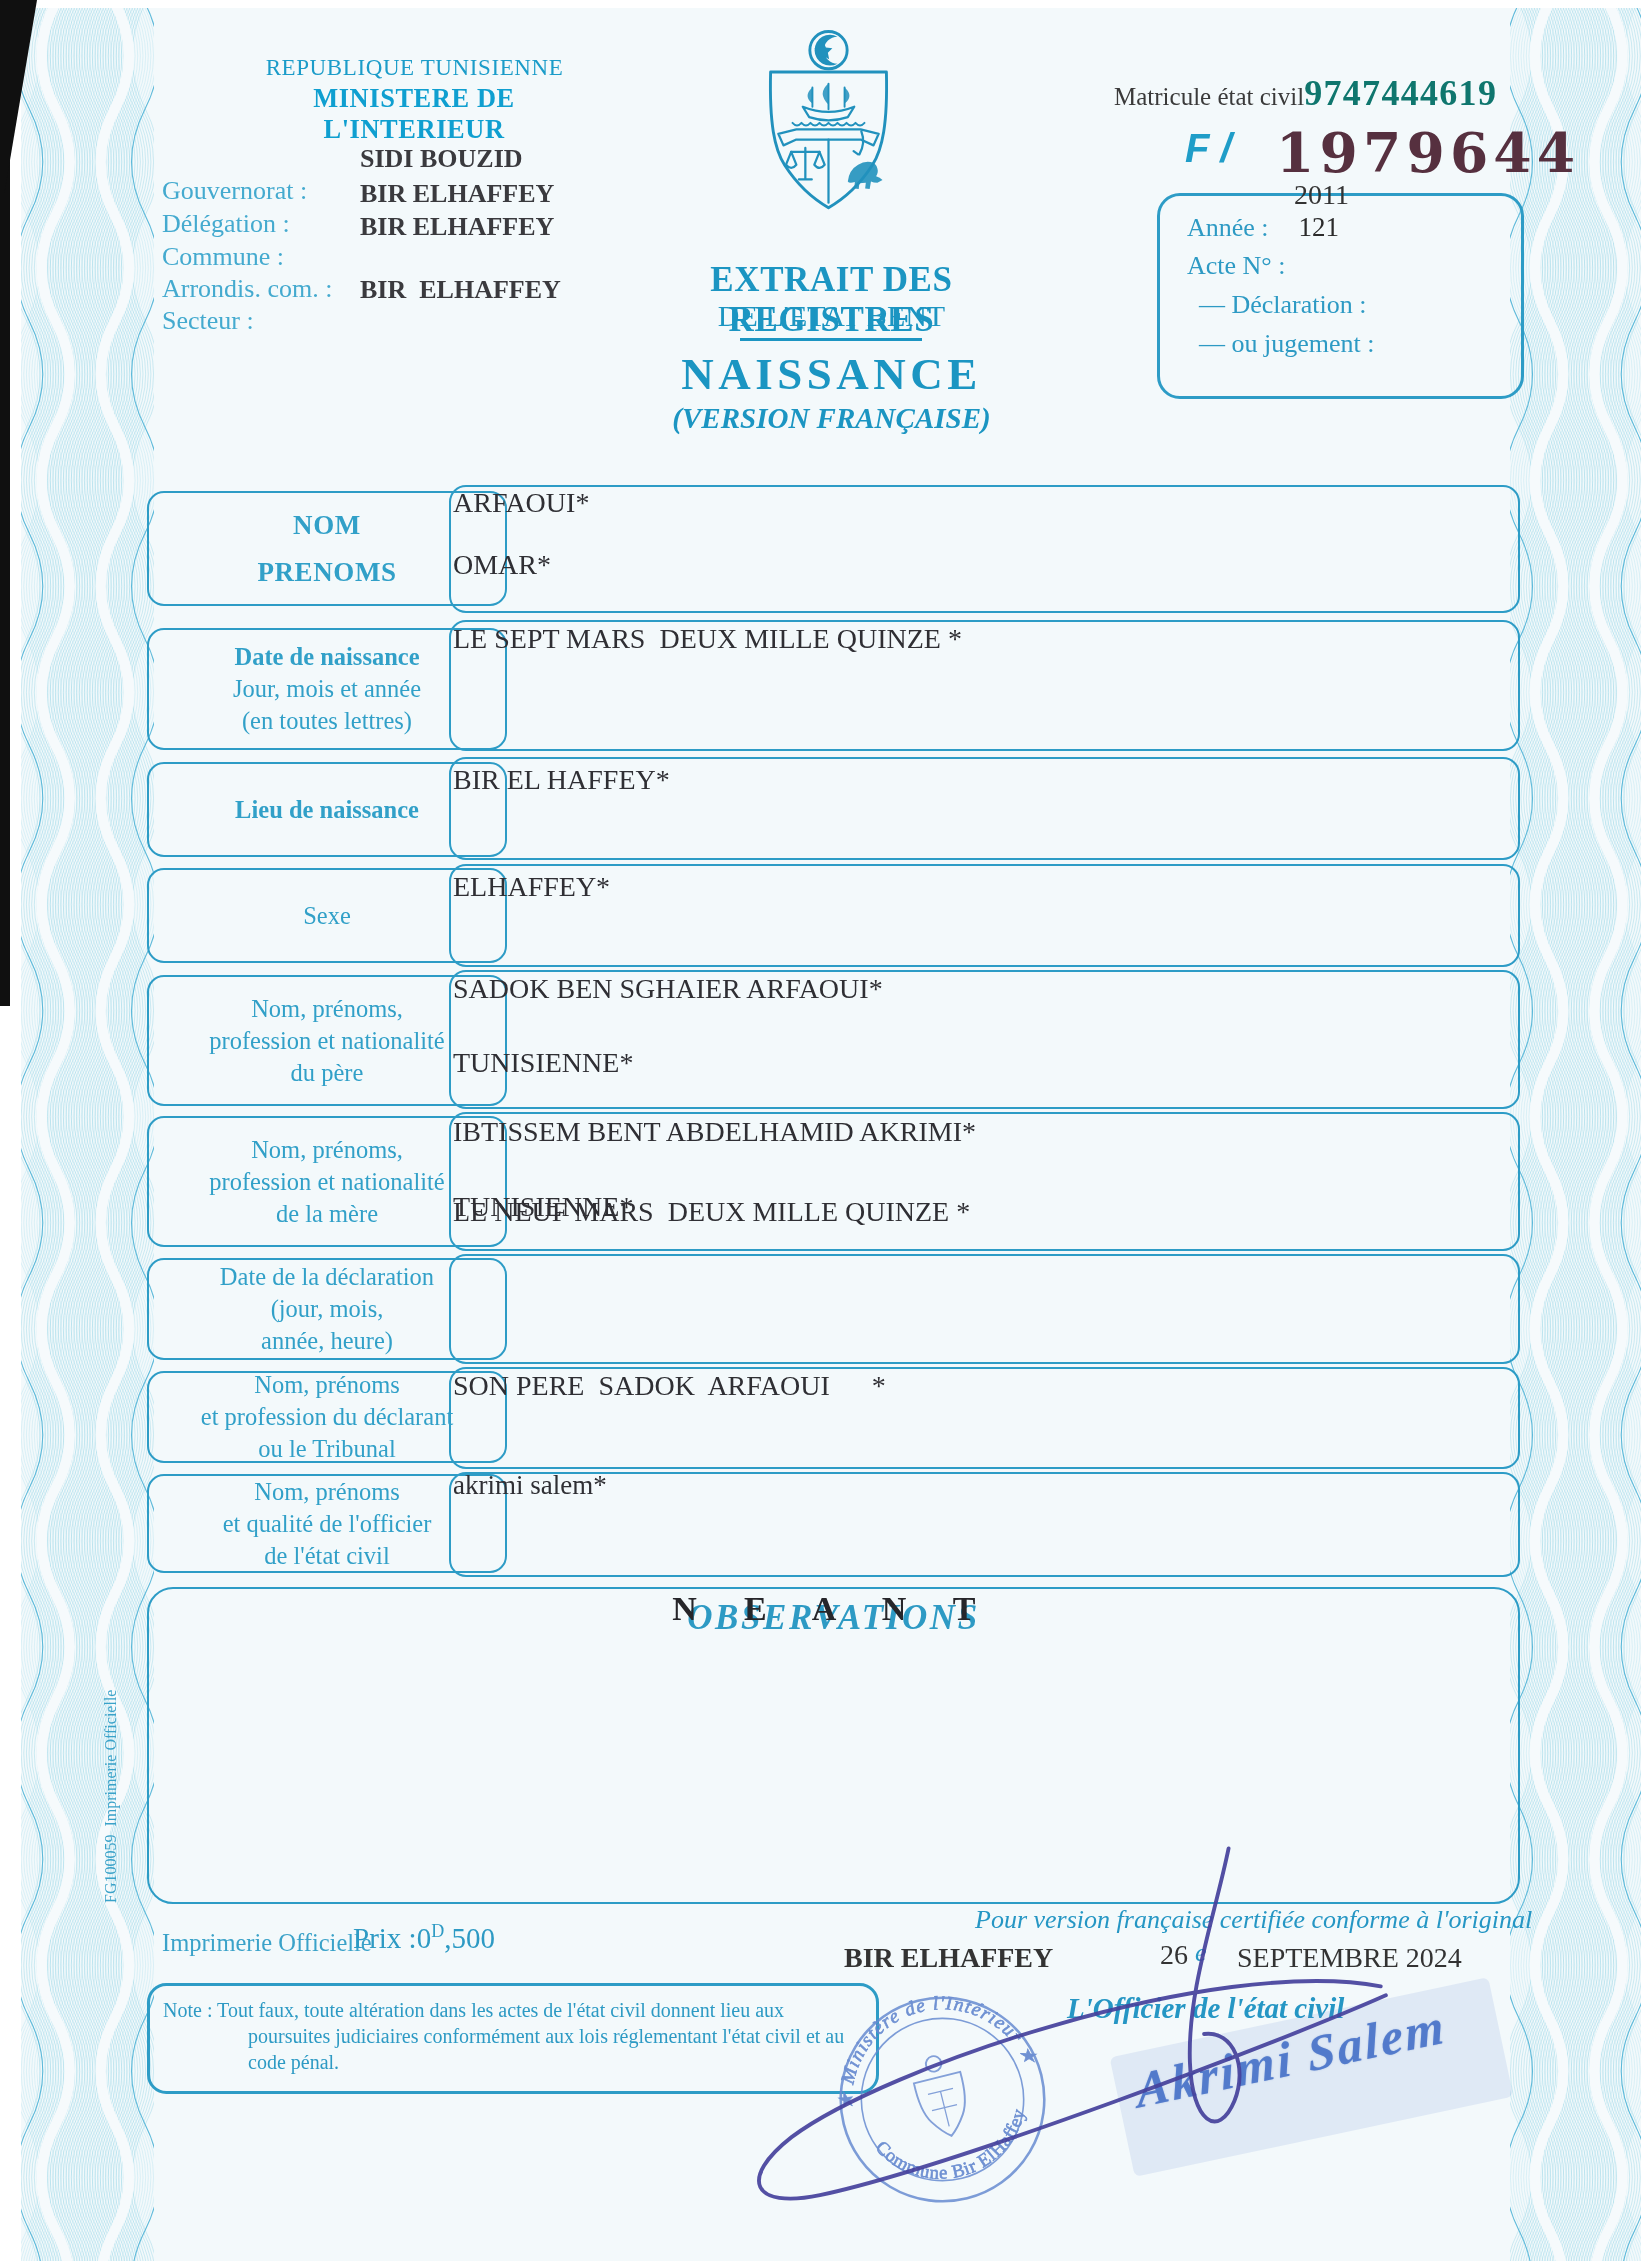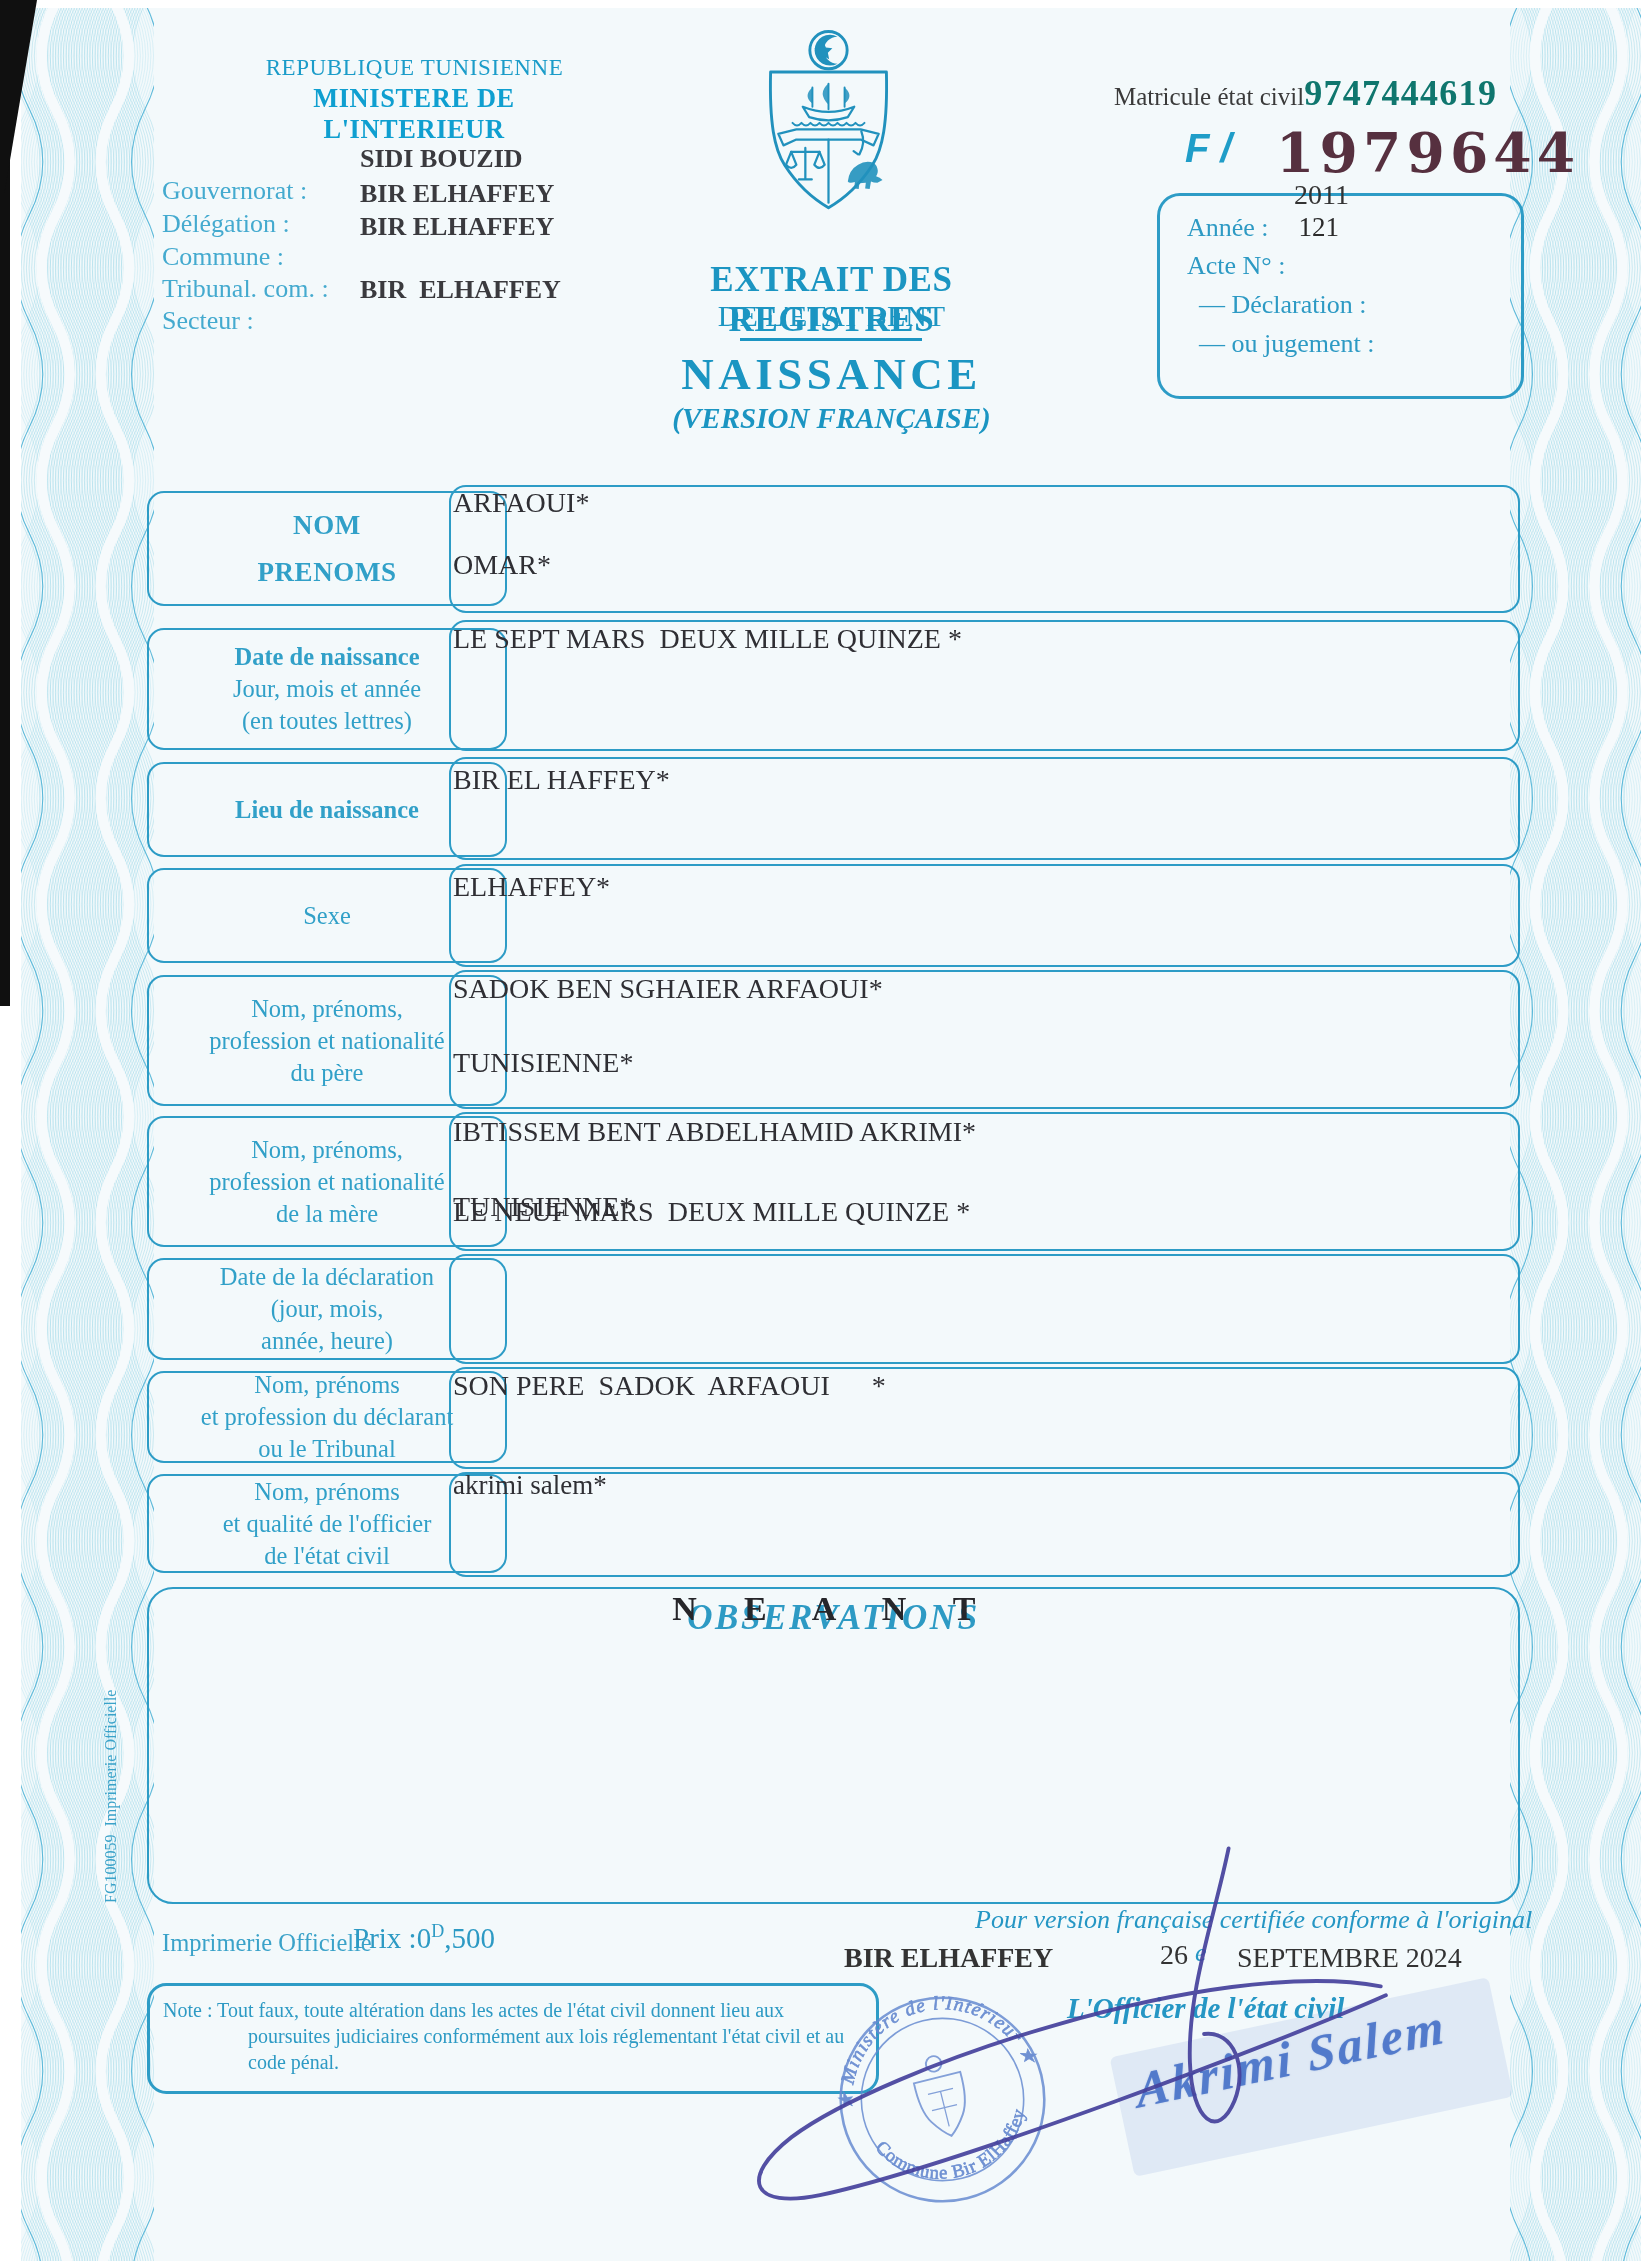--- a/index.html
+++ b/index.html
@@ -268,21 +268,21 @@
       <path d="M 149 0 Q 193 82.5 149 165 Q 105 247.5 149 330 Q 193 412.5 149 495 Q 105 577.5 149 660 Q 193 742.5 149 825 Q 105 907.5 149 990 Q 193 1072.5 149 1155 Q 105 1237.5 149 1320 Q 193 1402.5 149 1485 Q 105 1567.5 149 1650 Q 193 1732.5 149 1815 Q 105 1897.5 149 1980 Q 193 2062.5 149 2145 Q 105 2227.5 149 2310 Q 193 2392.5 149 2475 Q 105 2557.5 149 2640 Q 193 2722.5 149 2805 Q 105 2887.5 149 2970 Q 193 3052.5 149 3135 Q 105 3217.5 149 3300 Q 193 3382.5 149 3465 Q 105 3547.5 149 3630" stroke="#f6fafc" stroke-width="16" fill="none" opacity="1"></path>
       <path d="M 16 0 Q -26 82.5 16 165 Q 58 247.5 16 330 Q -26 412.5 16 495 Q 58 577.5 16 660 Q -26 742.5 16 825 Q 58 907.5 16 990 Q -26 1072.5 16 1155 Q 58 1237.5 16 1320 Q -26 1402.5 16 1485 Q 58 1567.5 16 1650 Q -26 1732.5 16 1815 Q 58 1897.5 16 1980 Q -26 2062.5 16 2145 Q 58 2227.5 16 2310 Q -26 2392.5 16 2475 Q 58 2557.5 16 2640 Q -26 2722.5 16 2805 Q 58 2887.5 16 2970 Q -26 3052.5 16 3135 Q 58 3217.5 16 3300 Q -26 3382.5 16 3465 Q 58 3547.5 16 3630" stroke="#4fb3d6" stroke-width="1.6" fill="none" opacity="0.9"></path>
       <path d="M 196 0 Q 238 82.5 196 165 Q 154 247.5 196 330 Q 238 412.5 196 495 Q 154 577.5 196 660 Q 238 742.5 196 825 Q 154 907.5 196 990 Q 238 1072.5 196 1155 Q 154 1237.5 196 1320 Q 238 1402.5 196 1485 Q 154 1567.5 196 1650 Q 238 1732.5 196 1815 Q 154 1897.5 196 1980 Q 238 2062.5 196 2145 Q 154 2227.5 196 2310 Q 238 2392.5 196 2475 Q 154 2557.5 196 2640 Q 238 2722.5 196 2805 Q 154 2887.5 196 2970 Q 238 3052.5 196 3135 Q 154 3217.5 196 3300 Q 238 3382.5 196 3465 Q 154 3547.5 196 3630" stroke="#4fb3d6" stroke-width="1.6" fill="none" opacity="0.9"></path>
     </svg>
 
   <div class="rep">REPUBLIQUE TUNISIENNE</div>
   <div class="min">MINISTERE DE L'INTERIEUR</div>
   <span class="rlabel" style="top:176px;">Gouvernorat :</span>
   <span class="rlabel" style="top:209px;">Délégation :</span>
   <span class="rlabel" style="top:242px;">Commune :</span>
-  <span class="rlabel" style="top:274px;">Tribunal. com. :</span>
+  <span class="rlabel" style="top:274px;">Arrondis. com. :</span>
   <span class="rlabel" style="top:306px;">Secteur :</span>
   <span class="rval" style="top:144px;">SIDI BOUZID</span>
   <span class="rval" style="top:179px;">BIR ELHAFFEY</span>
   <span class="rval" style="top:212px;">BIR ELHAFFEY</span>
   <span class="rval" style="top:275px;">BIR  ELHAFFEY</span>
 
   <svg viewBox="0 0 240 300" style="position:absolute;left:750px;top:27px;width:157px;height:193px;z-index:10;">
     <g stroke="#2191bd" fill="none" stroke-width="4.5" stroke-linejoin="round" stroke-linecap="round">
       <circle cx="120" cy="36" r="29"></circle>
       <path d="M134,15 A24,24 0 1 0 134,57 A18,18 0 1 1 134,15 Z" fill="#2191bd" stroke="none"></path>

